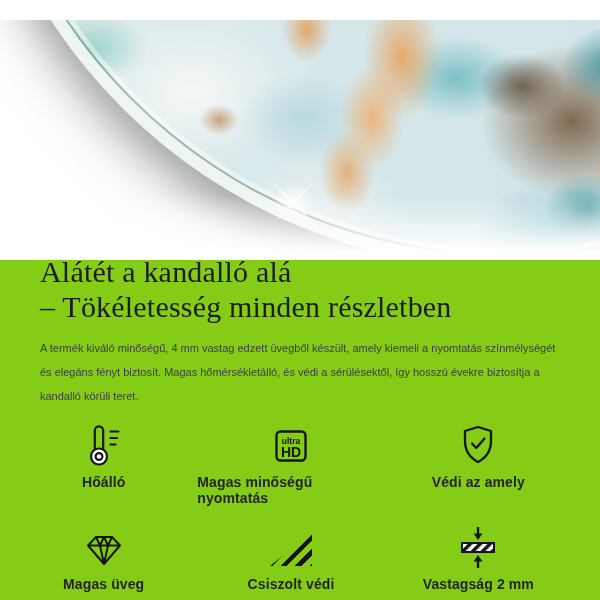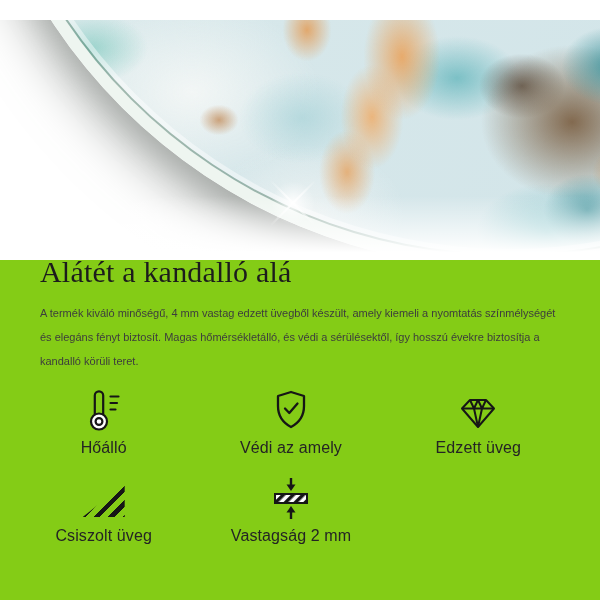--- a/index.html
+++ b/index.html
@@ -63,21 +63,21 @@
        font-size:30px; line-height:35px; color:#1c1c1c; margin-top:-6px; letter-spacing:0.2px; }
   h1 span { display:block; }
 
   .desc { margin-top:12px; width:516px; font-size:11px; line-height:24px; color:#3d3d3d; }
 
   
   .features { margin-top:14px; margin-left:-30px; width:562px;
               display:grid; grid-template-columns:repeat(3,1fr); row-gap:18px; }
   .feature { display:flex; flex-direction:column; align-items:center; }
   .icon-box { height:46px; display:flex; align-items:flex-end; justify-content:center; }
-  .feature-label { margin-top:6px; font-size:16px; color:#242424; letter-spacing:0.1px; }
+  .feature-label { margin-top:6px; font-size:14px; color:#242424; letter-spacing:0.1px;font-weight:bold; }
 
   .stripes { width:42px; height:33px; margin-bottom:4px;
     clip-path:polygon(0 100%, 100% 0, 100% 100%);
     background:repeating-linear-gradient(135deg, #161616 0 4.6px, rgba(0,0,0,0) 4.6px 10.2px); }
 
   svg { display:block; }
   svg text { font-family:"Liberation Sans", sans-serif; }
 </style>
 </head>
 <body>
@@ -92,64 +92,75 @@
       <i class="ray r1"></i>
         <i class="ray r2"></i>
         <i class="glow"></i>
     </div>
     <div class="hero-fade"></div>
   </div>
 
   <div class="content">
     <h1>
       <span>Alátét a kandalló alá</span>
+      <span>– Tökéletesség minden részletben</span>
     </h1>
 
     <p class="desc">A termék kiváló minőségű, 4 mm vastag edzett üvegből készült, amely kiemeli a nyomtatás színmélységét és elegáns fényt biztosít. Magas hőmérsékletálló, és védi a sérülésektől, így hosszú évekre biztosítja a kandalló körüli teret.</p>
 
     <div class="features">
 
       <div class="feature">
         <div class="icon-box">
           <svg width="40" height="46" viewBox="0 0 40 46">
             <path d="M10.8 30 L10.8 8.5 A4.2 4.2 0 0 1 19.2 8.5 L19.2 30" fill="none" stroke="#161616" stroke-width="2.2"></path>
             <circle cx="15" cy="34.5" r="8" fill="#fff" stroke="#161616" stroke-width="2.2"></circle>
             <circle cx="15" cy="34.5" r="3.4" fill="none" stroke="#161616" stroke-width="2.2"></circle>
             <path d="M26.5 9.5 h8 M26.5 16 h6.5 M26.5 22.5 h5" stroke="#161616" stroke-width="2.2" stroke-linecap="round"></path>
           </svg>
         </div>
         <span class="feature-label">Hőálló</span>
       </div>
 
+      <div class="feature">
+        <div class="icon-box">
+          <svg width="40" height="46" viewBox="0 0 40 46">
+            <rect x="5.5" y="9.5" width="29" height="29" rx="4" fill="none" stroke="#161616" stroke-width="2.4"></rect>
+            <text x="20" y="21.5" text-anchor="middle" font-size="8.5" font-weight="700" fill="#161616">ultra</text>
+            <text x="20" y="35" text-anchor="middle" font-size="14" font-weight="800" fill="#161616">HD</text>
+          </svg>
+        </div>
+        <span class="feature-label">Magas minőségű nyomtatás</span>
+      </div>
 
       <div class="feature">
         <div class="icon-box">
           <svg width="40" height="46" viewBox="0 0 40 46">
             <path d="M20 5 L33 9 V19 C33 29.5 27.5 36 20 40 C12.5 36 7 29.5 7 19 V9 Z" fill="none" stroke="#161616" stroke-width="2.3" stroke-linejoin="round"></path>
             <path d="M14 21.5 L18.3 26 L26.5 16.5" fill="none" stroke="#161616" stroke-width="2.3" stroke-linecap="round" stroke-linejoin="round"></path>
           </svg>
         </div>
         <span class="feature-label">Védi az amely</span>
       </div>
 
       <div class="feature">
         <div class="icon-box">
           <svg width="40" height="40" viewBox="0 0 40 40">
             <path d="M12 7 H28 L36 15.5 L20 34 L4 15.5 Z" fill="none" stroke="#161616" stroke-width="2" stroke-linejoin="round"></path>
             <path d="M4 15.5 H36 M12 7 L16 15.5 L20 7 L24 15.5 L28 7 M16 15.5 L20 34 M24 15.5 L20 34" fill="none" stroke="#161616" stroke-width="2" stroke-linejoin="round"></path>
           </svg>
         </div>
-        <span class="feature-label">Edzett üveg</span>
+        <span class="feature-label">Magas üveg</span>
       </div>
 
       <div class="feature">
         <div class="icon-box">
           <div class="stripes"></div>
         </div>
-        <span class="feature-label">Csiszolt üveg</span>
+        <span class="feature-label">Csiszolt védi</span>
       </div>
 
       <div class="feature">
         <div class="icon-box">
           <svg width="40" height="46" viewBox="0 0 40 46">
             <defs>
               <pattern id="hatch" patternUnits="userSpaceOnUse" width="7" height="7" patternTransform="rotate(45)">
                 <rect width="7" height="7" fill="#fff"></rect>
                 <rect width="3.5" height="7" fill="#161616"></rect>
               </pattern>

